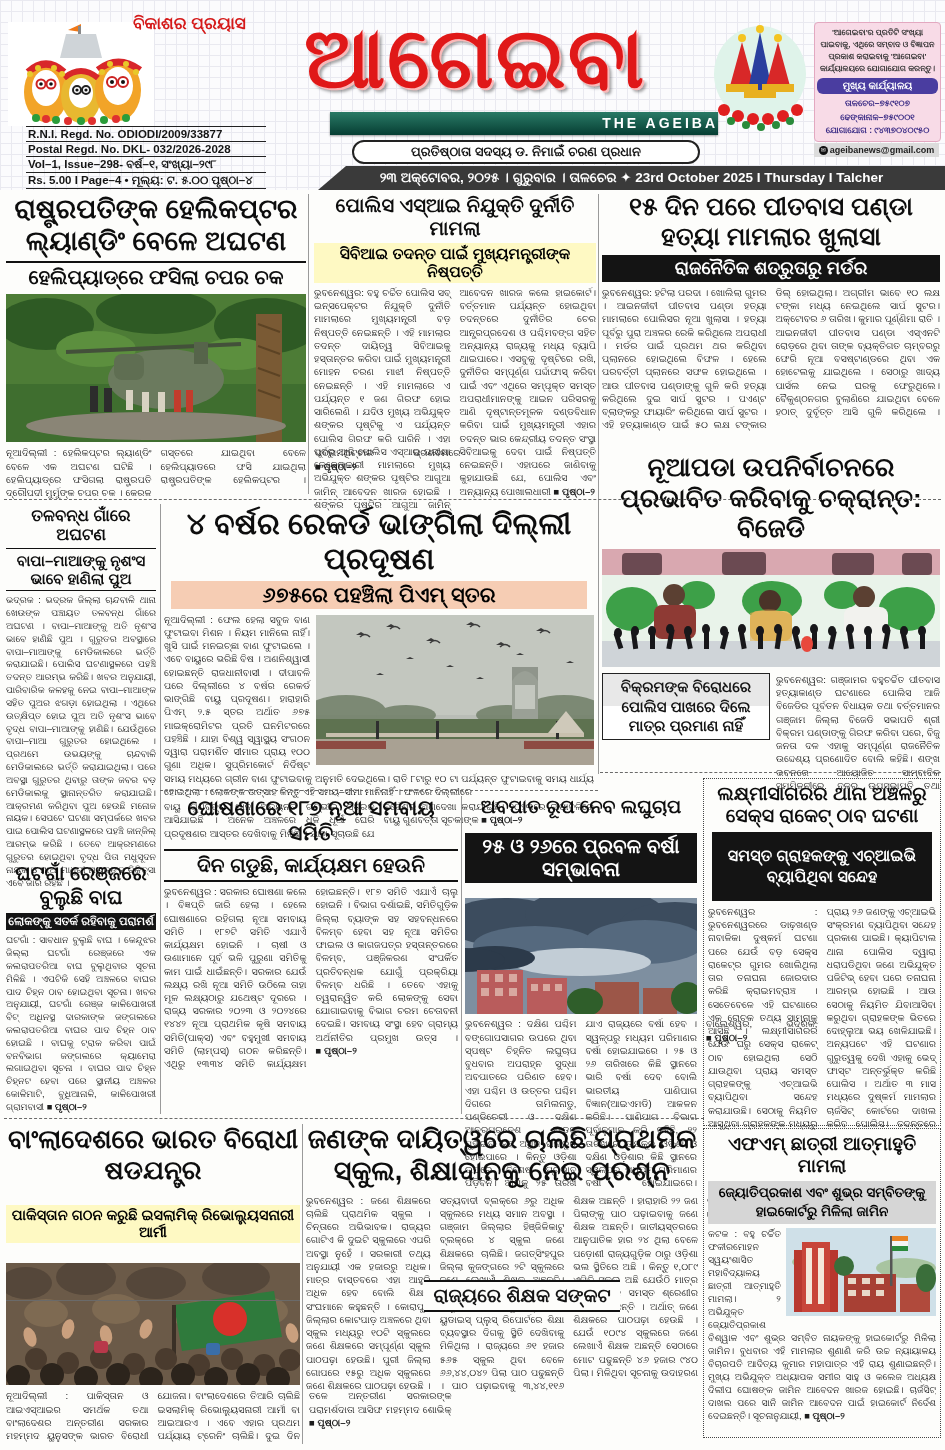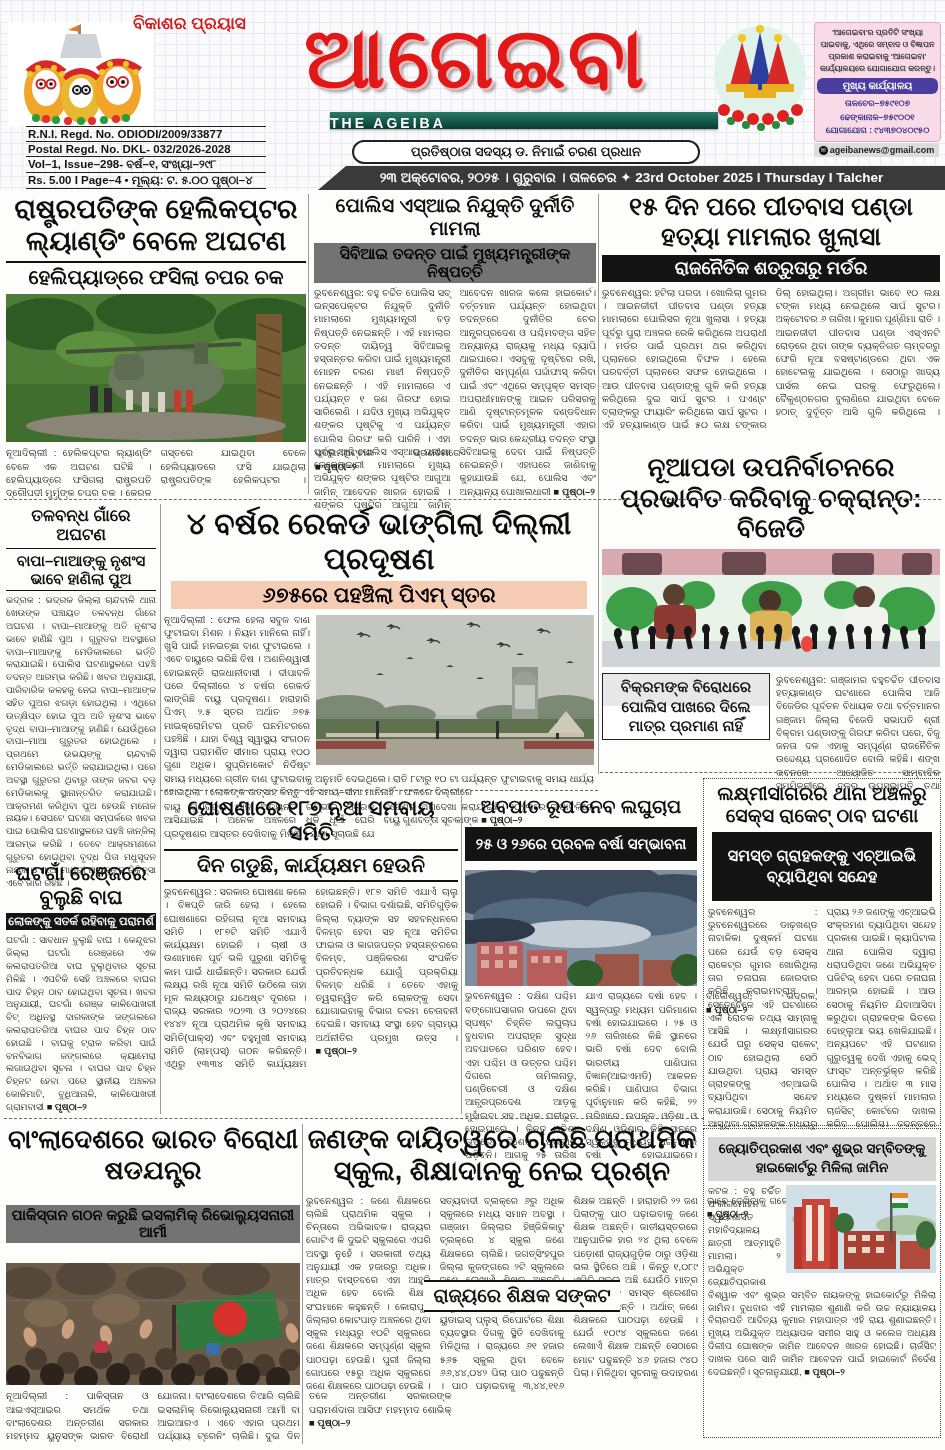--- a/index.html
+++ b/index.html
@@ -8,23 +8,23 @@
   
   .masthead{position:absolute;left:0;top:0;width:945px;height:190px;
     background:
       linear-gradient(#e9e9f0 1px, transparent 1px),
       linear-gradient(90deg,#e9e9f0 1px, transparent 1px);
     background-size:11px 11px;background-color:#fbfbfd;}
   .tagline{position:absolute;left:133px;top:14px;color:#d51a1a;font-weight:bold;font-size:17px;}
   .paper-title{position:absolute;left:235px;top:16px;width:480px;text-align:center;
     color:#e01818;font-size:84px;font-weight:bold;line-height:1.0;
     text-shadow:2px 2px 0 #f9b9b9,4px 4px 3px rgba(0,0,0,.35);letter-spacing:2px;}
-  .eng-bar{position:absolute;left:330px;top:112px;width:388px;height:17px;
+  .eng-bar{position:absolute;left:330px;top:112px;width:388px;height:23px;
     background:linear-gradient(180deg,#2a7a66,#063e33);color:#fff;font-weight:bold;
-    font-size:14px;letter-spacing:3px;text-align:left;line-height:23px;box-shadow:0 1px 2px rgba(0,0,0,.4);}
+    font-size:14px;letter-spacing:3px;text-align:right;line-height:23px;box-shadow:0 1px 2px rgba(0,0,0,.4);}
   .founder-box{position:absolute;left:352px;top:140px;width:344px;height:20px;
     border:2px solid #222;border-radius:12px;background:#fff;
     font-size:13px;font-weight:bold;text-align:center;line-height:20px;}
   .reg-block{position:absolute;left:26px;top:126px;width:240px;font-size:11.5px;font-weight:bold;}
   .reg-block div{border-bottom:1.5px solid #222;padding:1px 2px;}
   .reg-block div:first-child{border-top:1.5px solid #222;}
   .date-bar{position:absolute;left:318px;top:166px;width:627px;height:24px;background:#3a3a3a;
     color:#fff;font-weight:bold;font-size:13.5px;text-align:center;line-height:24px;
     clip-path:polygon(28px 0,100% 0,100% 100%,0 100%);}
   .office-box{position:absolute;left:814px;top:22px;width:125px;height:118px;
@@ -35,21 +35,21 @@
   .office-phones{color:#3c2d86;font-weight:bold;text-align:center;line-height:1.6;font-size:8.5px;padding-top:2px;}
   .email-bar{position:absolute;left:814px;top:143px;width:125px;height:14px;background:#dcdcdc;
     font-size:9px;font-weight:bold;line-height:14px;text-align:center;color:#222;}
   .email-dot{display:inline-block;width:9px;height:9px;border-radius:50%;background:#111;color:#fff;
     font-size:6px;line-height:9px;text-align:center;vertical-align:1px;margin-right:2px;}
   
   .article{position:absolute;}
   .hl{font-weight:bold;text-align:center;line-height:1.18;color:#0d0d0d;}
   .subrule{border-top:2.5px solid #111;margin:3px 0;}
   .bar-black{background:#141414;color:#fff;font-weight:bold;text-align:center;}
-  .bar-gray{background:#737373;color:#000;font-weight:bold;text-align:center;}
+  .bar-gray{background:#fef9c3;color:#000;font-weight:bold;text-align:center;}
   .bar-pink{background:#f6cdb4;color:#000;font-weight:bold;text-align:center;}
   .body-txt{text-align:justify;font-size:9.6px;line-height:1.38;color:#1c1c1c;}
   .cols2{column-count:2;column-gap:9px;}
   .cols3{column-count:3;column-gap:9px;}
   .pref{font-weight:bold;white-space:nowrap;}
   .photo{display:block;width:100%;}
   .vline{position:absolute;width:0;border-left:1px solid #9a9a9a;}
   .hdash{position:absolute;height:0;border-top:1.6px dashed #6a6a6a;}
   .dotted-box{border:1.5px dotted #444;padding:4px;}
   .boxed-sub{border:1.5px solid #222;font-weight:bold;text-align:center;padding:3px 4px;
@@ -403,21 +403,21 @@
     <div class="subrule"></div>
     <div class="hl" style="font-size:20px">ଦିନ ଗଡୁଛି, କାର୍ଯ୍ୟକ୍ଷମ ହେଉନି</div>
     <div class="subrule"></div>
     <div class="body-txt cols2" style="height:238px">
       <span>ଭୁବନେଶ୍ୱର : ସରକାର ଘୋଷଣା କଲେ । ବିଜ୍ଞପ୍ତି ଜାରି ହେଲା । ହେଲେ ଘୋଷଣାରେ ରହିଗଲା ନୂଆ ସମବାୟ ସମିତି । ୧୮୭ଟି ସମିତି ଏଯାଏଁ କାର୍ଯ୍ୟକ୍ଷମ ହୋଇନି । ଚାଷୀ ଓ ଉଣାମାନେ ପୂର୍ବ ଭଳି ପୁରୁଣା ସମିତିକୁ କାମ ପାଇଁ ଧାଇଁଛନ୍ତି। ସରକାର ଯେଉଁ ଲକ୍ଷ୍ୟ ରଖି ନୂଆ ସମିତି ଉଠିଲେ ତାହା ମୂଳ ଲକ୍ଷ୍ୟଠାରୁ ଯଥେଷ୍ଟ ଦୂରରେ । ରାଜ୍ୟ ସରକାର ୨୦୨୩ ଓ ୨୦୨୪ରେ ୧୪୪୨ ନୂଆ ପ୍ରାଥମିକ କୃଷି ସମବାୟ ସମିତି(ପାକ୍ସ) ଏବଂ ବହୁମୁଖୀ ସମବାୟ ସମିତି (ଲାମ୍ପସ୍) ଗଠନ କରିଛନ୍ତି। ଏଥିରୁ ୧୩୩୪ ସମିତି କାର୍ଯ୍ୟକ୍ଷମ ହୋଇଛନ୍ତି। ୧୮୭ ସମିତି ଏଯାଏଁ ଚାଲୁ ହୋଇନି । ବିଭାଗ ଦର୍ଶାଇଛି, ସମିତିଗୁଡ଼ିକ ଜିଲ୍ଲା ବ୍ୟାଙ୍କ ସହ ସହବନ୍ଧନରେ ବିଳମ୍ବ ହେବା ସହ ନୂଆ ସମିତିର ଫାଇଲ ଓ କାଗଜପତ୍ର ହସ୍ତାନ୍ତରରେ ବିଳମ୍ବ, ପଞ୍ଜିକରଣ ସଂପର୍କିତ ପ୍ରତିବନ୍ଧକ ଯୋଗୁଁ ପ୍ରକ୍ରିୟା ବିଳମ୍ବ ଧରିଛି । ତେବେ ଏହାକୁ ତ୍ୱରାନ୍ୱିତ କରି ଲୋକଙ୍କୁ ସେବା ଯୋଗାଇବାକୁ ବିଭାଗ ଚରମ ଚେତାବନୀ ଦେଇଛି। ସମବାୟ ସଂସ୍ଥା ହେବ ଗ୍ରାମ୍ୟ ଅର୍ଥନୀତିର ପ୍ରମୁଖ ଉତ୍ସ ।</span> <span class="pref">■ ପୃଷ୍ଠା–୨</span>
     </div>
   </section>
 
   <section class="article" style="left:465px;top:796px;width:232px;">
     <div class="hl" style="font-size:19px">ଅବପାତ ରୂପ ନେବ ଲଘୁଚାପ</div>
-    <div class="bar-black" style="font-size:15px;padding:8px 0;margin:9px 0">୨୫ ଓ ୨୬ରେ ପ୍ରବଳ ବର୍ଷା ସମ୍ଭାବନା</div>
+    <div class="bar-black" style="font-size:20px;padding:2px 0;margin:15px 0">୨୫ ଓ ୨୬ରେ ପ୍ରବଳ ବର୍ଷା ସମ୍ଭାବନା</div>
     <svg class="photo" width="232" height="116" viewBox="0 0 232 116">
       <rect width="232" height="116" fill="#7e8fa0"></rect>
       <g fill="#3c4c5e">
           <ellipse cx="40" cy="24" rx="60" ry="24"></ellipse>
           <ellipse cx="130" cy="16" rx="70" ry="26"></ellipse>
           <ellipse cx="210" cy="28" rx="56" ry="24"></ellipse>
         </g>
       <g fill="#55697e">
           <ellipse cx="70" cy="48" rx="62" ry="20"></ellipse>
           <ellipse cx="180" cy="44" rx="60" ry="22"></ellipse>
@@ -530,20 +530,21 @@
   <section class="article" style="left:306px;top:1124px;width:392px;">
     <div class="hl" style="font-size:27px">ଜଣଙ୍କ ଦାୟିତ୍ୱରେ ଚାଲିଛି ପ୍ରାଥମିକ ସ୍କୁଲ, ଶିକ୍ଷାଦାନକୁ ନେଇ ପ୍ରଶ୍ନ</div>
     <div class="body-txt cols3" style="height:200px;margin-top:6px">
       <span>ଭୁବନେଶ୍ୱର : ଜଣେ ଶିକ୍ଷକରେ ଚାଲିଛି ପ୍ରାଥମିକ ସ୍କୁଲ । ଚିନ୍ତାରେ ଅଭିଭାବକ। ରାଜ୍ୟର ଗୋଟିଏ କି ଦୁଇଟି ସ୍କୁଲରେ ଏପରି ଅବସ୍ଥା ନୁହେଁ । ସରକାରୀ ତଥ୍ୟ ଅନୁଯାୟୀ ଏକ ହଜାରରୁ ଅଧିକ। ମାତ୍ର ବାସ୍ତବରେ ଏହା ଆହୁରି ଅଧିକ ହେବ ବୋଲି ଶିକ୍ଷକ ସଂଘମାନେ କହୁଛନ୍ତି । କୋରାପୁଟ ଜିଲ୍ଲାର କୋଟପାଡ଼ ଅଞ୍ଚଳରେ ଥିବା ସ୍କୁଲ ମଧ୍ୟରୁ ୧୦ଟି ସ୍କୁଲରେ ଜଣେ ଶିକ୍ଷକରେ ସମ୍ପୂର୍ଣ୍ଣ ସ୍କୁଲ ପାଠପଢ଼ା ହେଉଛି। ପୁରୀ ଜିଲ୍ଲା ଗୋପରେ ୧୫ରୁ ଅଧିକ ସ୍କୁଲରେ ଜଣେ ଶିକ୍ଷକରେ ପାଠପଢ଼ା ହେଉଛି । ସତ୍ୟବାଦୀ ବ୍ଲକ୍‌ରେ ୬ରୁ ଅଧିକ ସ୍କୁଲରେ ମଧ୍ୟ ସମାନ ଅବସ୍ଥା । ଗଞ୍ଜାମ ଜିଲ୍ଲାର ହିଞ୍ଜିଳିକାଟୁ ବ୍ଲକ୍‌ରେ ୪ ସ୍କୁଲ ଜଣେ ଶିକ୍ଷକରେ ଚାଲିଛି। ଜଗତ୍‌ସିଂହପୁର ଜିଲ୍ଲା କୁଜଙ୍ଗରେ ୨ଟି ସ୍କୁଲରେ ଜଣେ ଲେଖାଏଁ ଶିକ୍ଷକ ଅଛନ୍ତି। ନିକଟରେ କେନ୍ଦ୍ର ଶିକ୍ଷା ମନ୍ତ୍ରଣାଳୟ ପକ୍ଷରୁ ପ୍ରକାଶିତ ୟୁଡାଇସ୍ ପ୍ଲୁସ୍ ରିପୋର୍ଟରେ ଶିକ୍ଷା ବ୍ୟବସ୍ଥାର ଦିଗକୁ ସ୍ଥିତି ଦେଖିବାକୁ ମିଳିଥିଲା । ରାଜ୍ୟରେ ୬୧ ହଜାର ୫୬୫ ସ୍କୁଲ ଥିବା ବେଳେ ୬୬,୪୪,୦୪୨ ପିଲା ପାଠ ପଢୁଛନ୍ତି । ପାଠ ପଢ଼ାଇବାକୁ ୩,୪୪,୧୧୬ ଶିକ୍ଷକ ଅଛନ୍ତି । ହାରାହାରି ୨୨ ଜଣ ପିଲାଙ୍କୁ ପାଠ ପଢ଼ାଇବାକୁ ଜଣେ ଶିକ୍ଷକ ଅଛନ୍ତି। ଜାତୀୟସ୍ତରରେ ଆନୁପାତିକ ହାର ୨୪ ଥିଲା ବେଳେ ପଡ଼ୋଶୀ ରାଜ୍ୟଗୁଡ଼ିକ ଠାରୁ ଓଡ଼ିଶା ଭଲ ସ୍ଥିତିରେ ଅଛି । କିନ୍ତୁ ୧,୦୮୯ ଏମିତି ସ୍କୁଲ ଅଛି ଯେଉଁଠି ମାତ୍ର ଜଣେ ଶିକ୍ଷକ ସମସ୍ତ ଶ୍ରେଣୀର ଭାର ନେଇଛନ୍ତି । ଅର୍ଥାତ୍ ଜଣେ ଶିକ୍ଷକରେ ପାଠପଢ଼ା ହେଉଛି । ଯେଉଁ ୧୦୯୪ ସ୍କୁଲରେ ଜଣେ ଲେଖାଏଁ ଶିକ୍ଷକ ଅଛନ୍ତି ସେଠାରେ ମୋଟ ପଢୁଛନ୍ତି ୪୬ ହଜାର ୯୪୦ ପିଲା। ମିଳିଥିବା ସୂଚନାକୁ ଉଦାହରଣ ଭାବେ ଦେଖିବାକୁ ଗଲେ, କୋରାପୁଟ</span>
       <span class="pref">■ ପୃଷ୍ଠା–୨</span>
     </div>
     <div class="inset-head" style="position:absolute;left:118px;top:152px;width:196px;background:#fdfdfb">ରାଜ୍ୟରେ ଶିକ୍ଷକ ସଙ୍କଟ</div>
   </section>
 
   <section class="article dotted-box" style="left:703px;top:1128px;width:228px;height:300px;">
+    <div class="hl" style="font-size:18.5px">ଏଫଏମ୍ ଛାତ୍ରୀ ଆତ୍ମାହୁତି ମାମଲା</div>
     <div class="bar-gray" style="font-size:13.5px;padding:3px 2px;margin:4px 0;line-height:1.4;background:#d6d6d6">ଜ୍ୟୋତିପ୍ରକାଶ ଏବଂ ଶୁଭ୍ର ସମ୍ବିତଙ୍କୁ ହାଇକୋର୍ଟରୁ ମିଳିଲା ଜାମିନ</div>
     <div style="overflow:hidden">
       <svg style="float:right;margin:0 0 3px 5px" width="150" height="88" viewBox="0 0 150 88">
         <rect width="150" height="88" fill="#cfe0e8"></rect>
         <g fill="#a8c4a0">
             <ellipse cx="120" cy="40" rx="30" ry="10"></ellipse>
             <ellipse cx="30" cy="34" rx="24" ry="8"></ellipse>
           </g>
         <rect x="8" y="22" width="44" height="62" fill="#b8372e"></rect>
         <rect x="16" y="14" width="28" height="70" fill="#c8453a"></rect>

